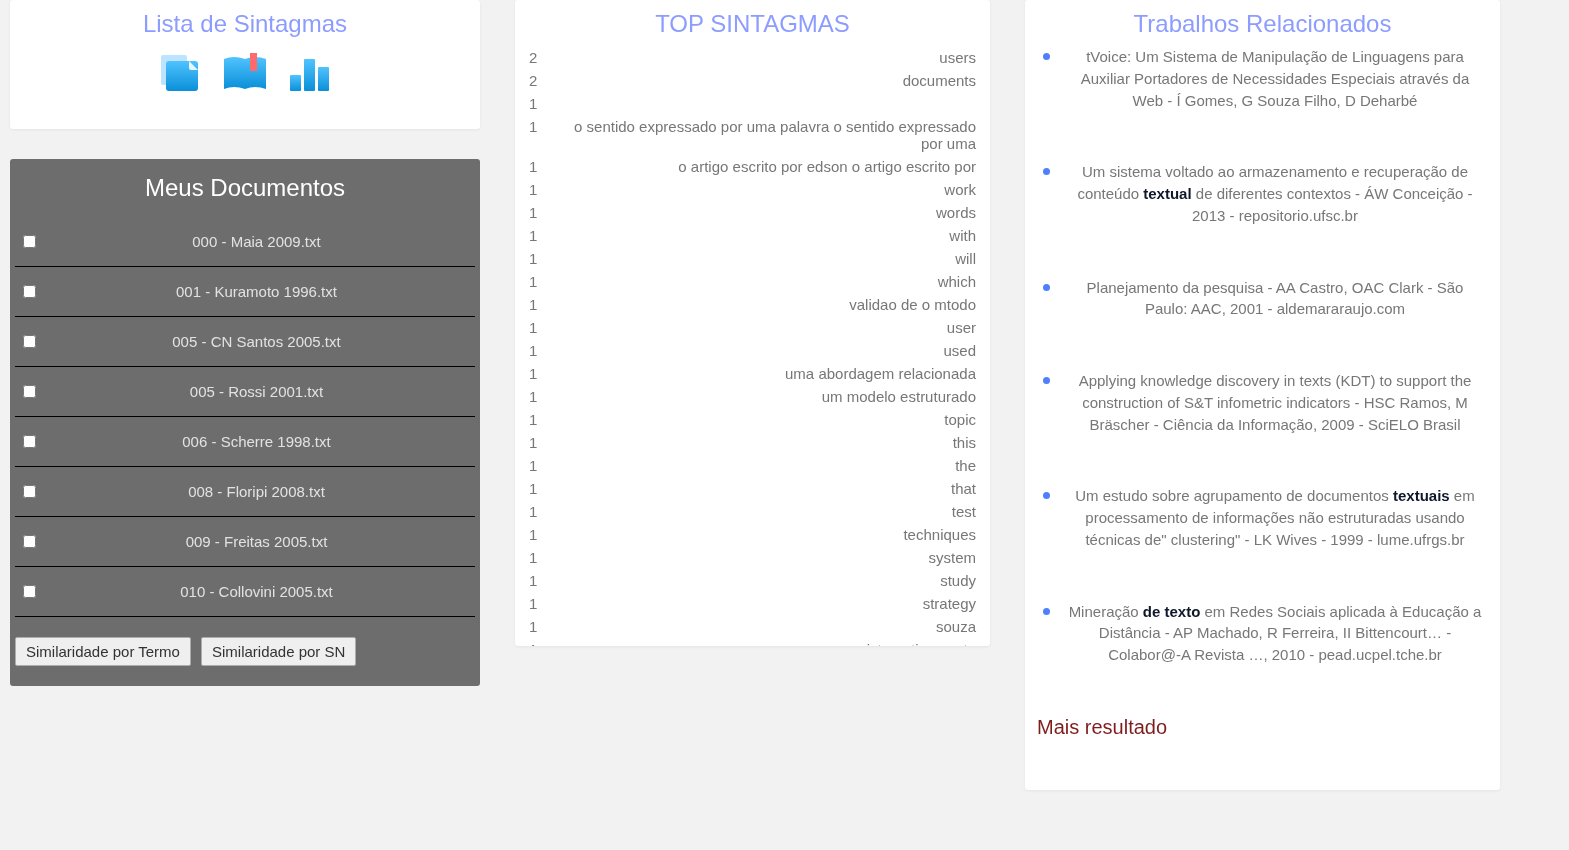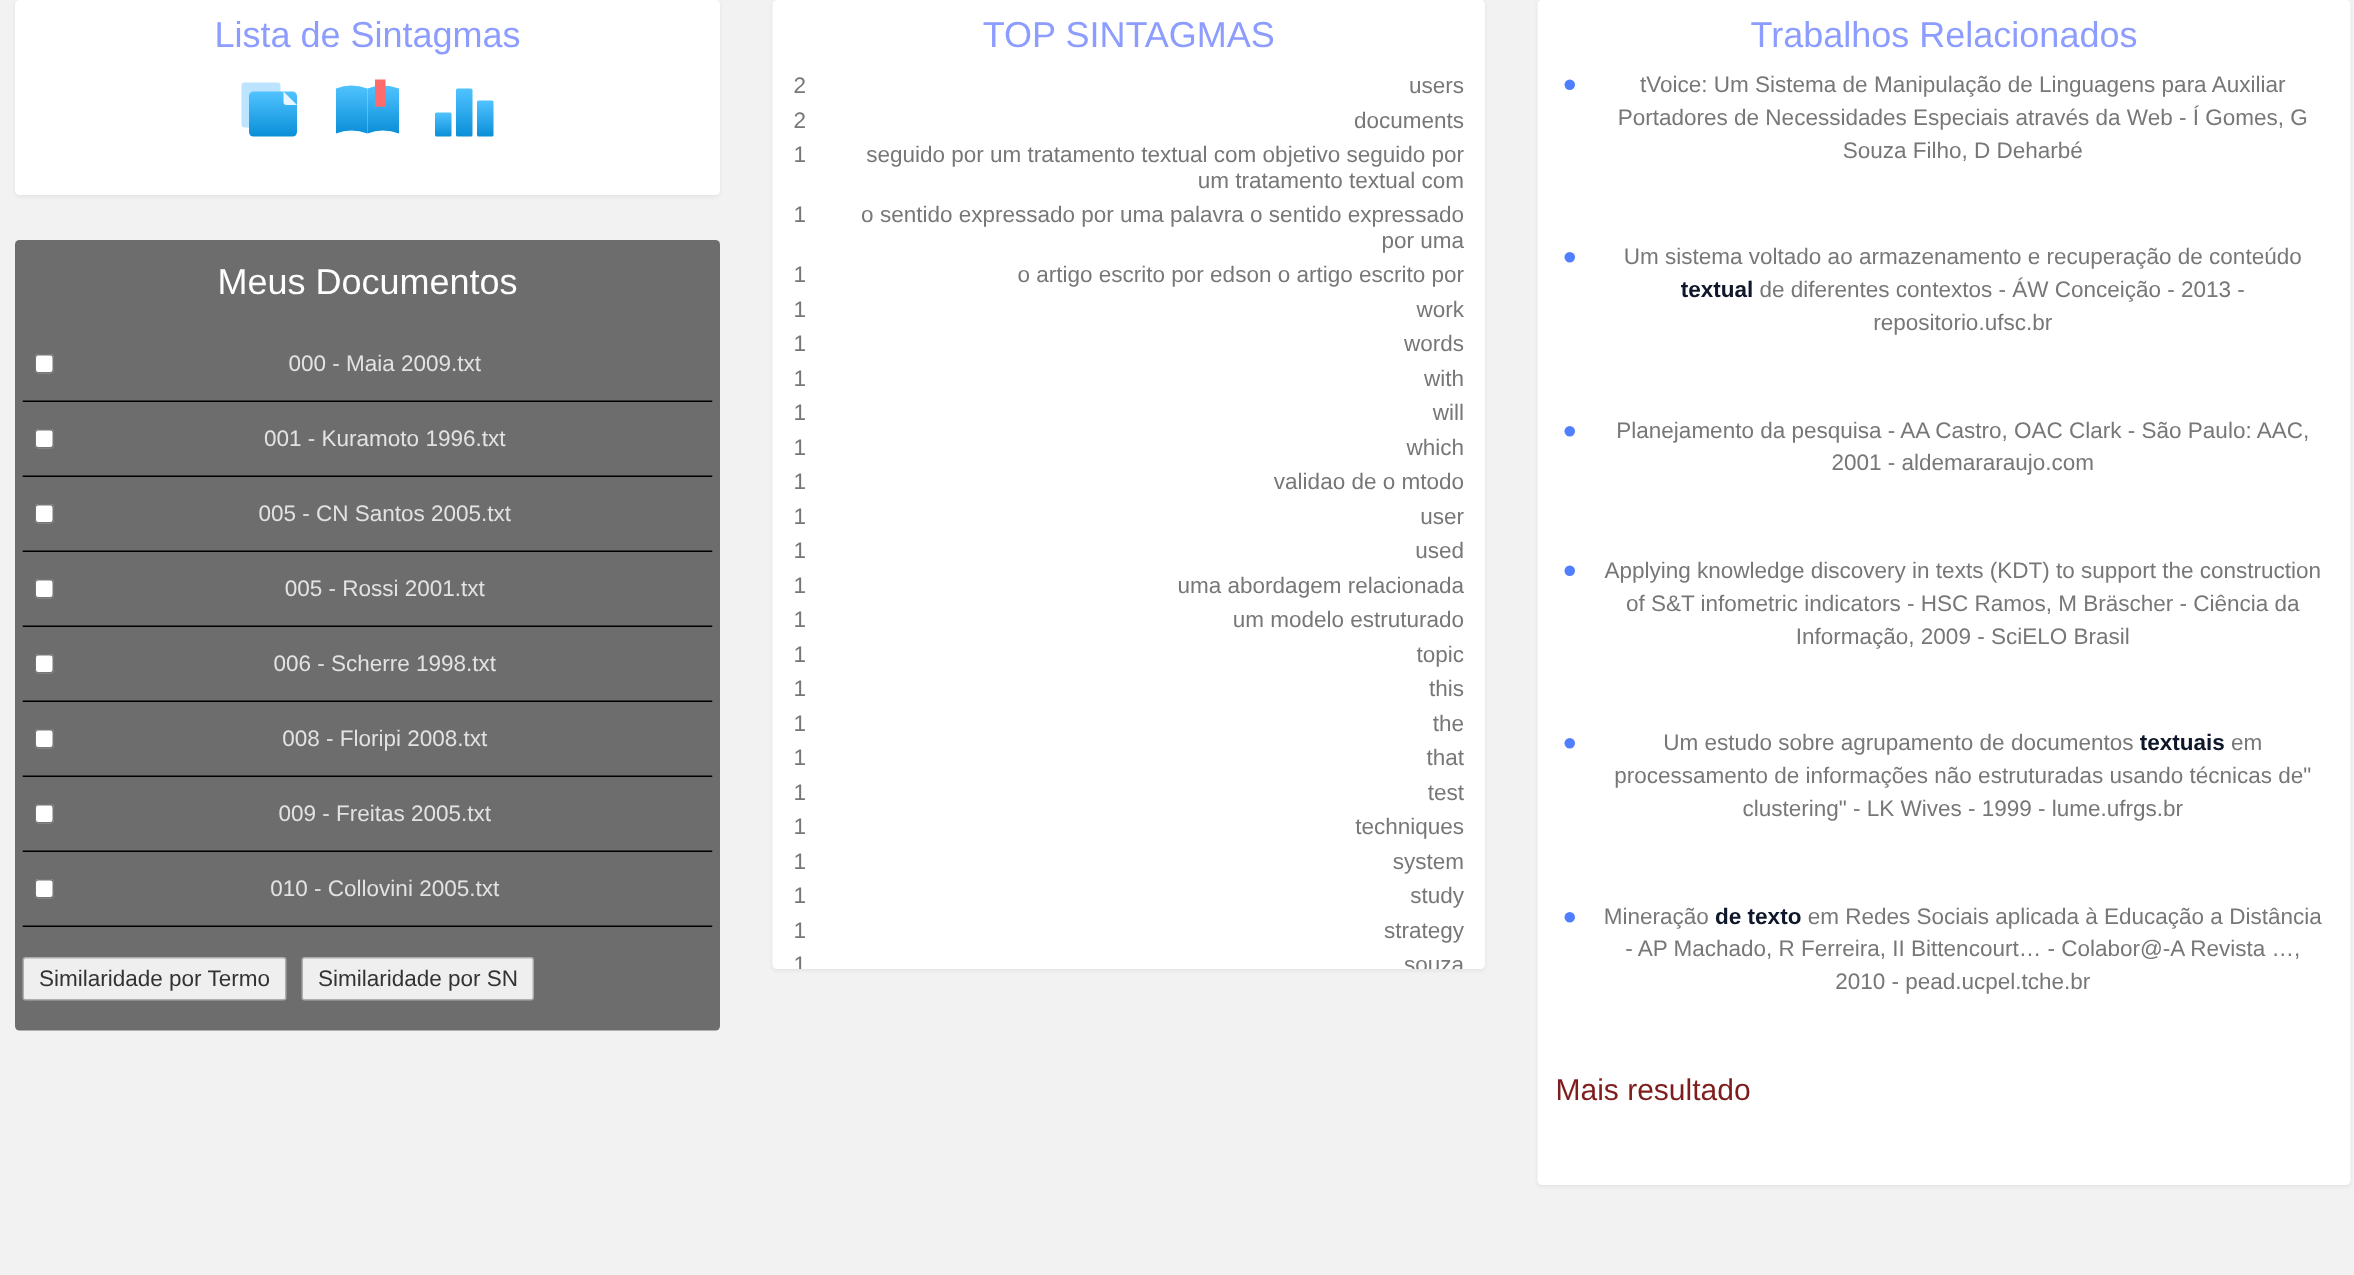--- a/index.html
+++ b/index.html
@@ -10,21 +10,21 @@
     width: 1569px;
     height: 850px;
     overflow: hidden;
   }
   .container {
     display: flex;
     gap: 35px;
   }
   .col-left { width: 470px; flex-shrink: 0; }
   .col-mid { width: 475px; flex-shrink: 0; }
-  .col-right { width: 542px; flex-shrink: 0; }
+  .col-right { width: 475px; flex-shrink: 0; }
 
   .panel {
     background: #fff;
     border-radius: 3px;
     padding: 10px 12px;
     box-shadow: 0 1px 3px rgba(0,0,0,0.06);
   }
 
   .panel-title {
     color: #8c9cff;
@@ -255,21 +255,20 @@
           <div class="sint-row">
             <div class="sint-count">2</div>
             <div class="sint-term">users</div>
           </div>
           <div class="sint-row">
             <div class="sint-count">2</div>
             <div class="sint-term">documents</div>
           </div>
           <div class="sint-row">
             <div class="sint-count">1</div>
-            <div class="sint-term">seguido por um tratamento textual com objetivo seguido por um tratamento textual com</div>
           </div>
           <div class="sint-row">
             <div class="sint-count">1</div>
             <div class="sint-term">o sentido expressado por uma palavra o sentido expressado por uma</div>
           </div>
           <div class="sint-row">
             <div class="sint-count">1</div>
             <div class="sint-term">o artigo escrito por edson o artigo escrito por</div>
           </div>
           <div class="sint-row">

